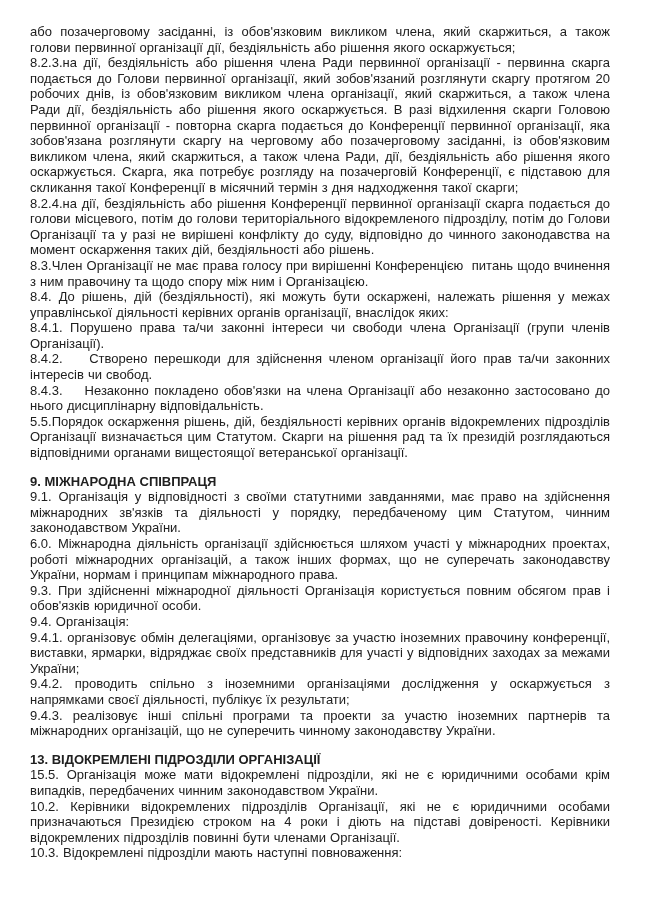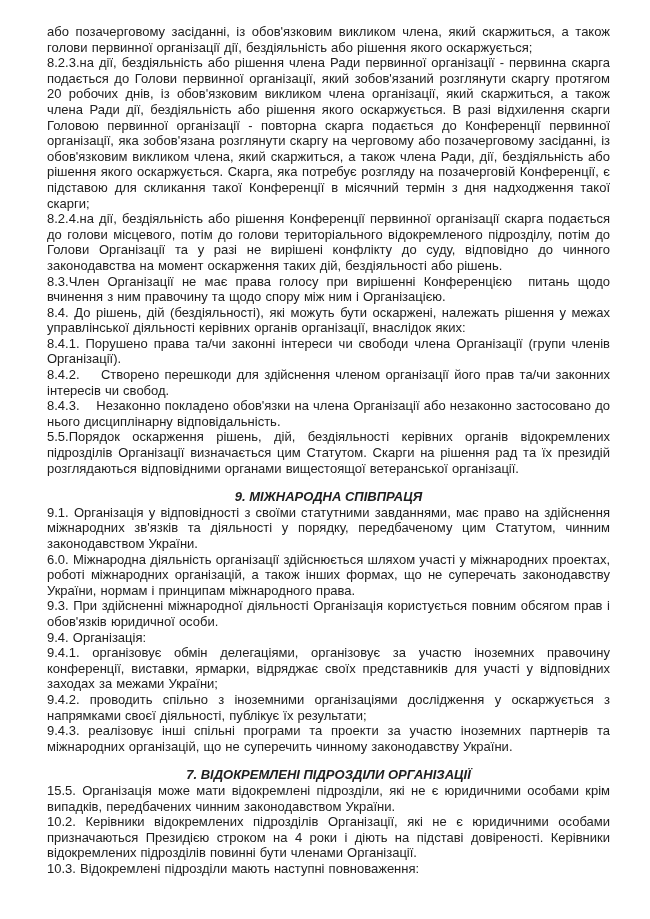--- a/index.html
+++ b/index.html
@@ -7,41 +7,40 @@
     margin: 0;
     padding: 0;
     background: #ffffff;
   }
   .page {
     position: relative;
     width: 650px;
     height: 919px;
     box-sizing: border-box;
     margin: 0;
-    padding: 24px 40px 0 47px;
+    padding: 24px 40px 0 30px;
     background: #ffffff;
     font-family: "Liberation Sans", sans-serif;
     font-size: 13px;
     line-height: 15.6px;
     color: #202020;
     overflow: hidden;
   }
   .para {
     margin: 0;
     text-align: justify;
     text-justify: inter-word;
     word-spacing: 0.5px;
   }
   .heading {
     margin: 13px 0 0 0;
-    text-align: center;
+    text-align: left;
     font-weight: 700;
     font-size: 13px;
     line-height: 15.6px;
-    font-style: italic;
   }
 </style>
 </head>
 <body>
 
 <div class="page">
   <p class="para">або позачерговому засіданні, із обов'язковим викликом члена, який скаржиться, а також голови первинної організації дії, бездіяльність або рішення якого оскаржується;</p>
   <p class="para">8.2.3.на дії, бездіяльність або рішення члена Ради первинної організації - первинна скарга подається до Голови первинної організації, який зобов'язаний розглянути скаргу протягом 20 робочих днів, із обов'язковим викликом члена організації, який скаржиться, а також члена Ради дії, бездіяльність або рішення якого оскаржується. В разі відхилення скарги Головою первинної організації - повторна скарга подається до Конференції первинної організації, яка зобов'язана розглянути скаргу на черговому або позачерговому засіданні, із обов'язковим викликом члена, який скаржиться, а також члена Ради, дії, бездіяльність або рішення якого оскаржується. Скарга, яка потребує розгляду на позачерговій Конференції, є підставою для скликання такої Конференції в місячний термін з дня надходження такої скарги;</p>
   <p class="para">8.2.4.на дії, бездіяльність або рішення Конференції первинної організації скарга подається до голови місцевого, потім до голови територіального відокремленого підрозділу, потім до Голови Організації та у разі не вирішені конфлікту до суду, відповідно до чинного законодавства на момент оскарження таких дій, бездіяльності або рішень.</p>
   <p class="para">8.3.Член Організації не має права голосу при вирішенні Конференцією&nbsp; питань щодо вчинення з ним правочину та щодо спору між ним і Організацією.</p>
@@ -51,17 +50,17 @@
   <p class="para">8.4.3.&nbsp;&nbsp;&nbsp; Незаконно покладено обов'язки на члена Організації або незаконно застосовано до нього дисциплінарну відповідальність.</p>
   <p class="para">5.5.Порядок оскарження рішень, дій, бездіяльності керівних органів відокремлених підрозділів Організації визначається цим Статутом. Скарги на рішення рад та їх президій розглядаються відповідними органами вищестоящої ветеранської організації.</p>
   <h2 class="heading">9. МІЖНАРОДНА СПІВПРАЦЯ</h2>
   <p class="para">9.1. Організація у відповідності з своїми статутними завданнями, має право на здійснення міжнародних зв'язків та діяльності у порядку, передбаченому цим Статутом, чинним законодавством України.</p>
   <p class="para">6.0. Міжнародна діяльність організації здійснюється шляхом участі у міжнародних проектах, роботі міжнародних організацій, а також інших формах, що не суперечать законодавству України, нормам і принципам міжнародного права.</p>
   <p class="para">9.3. При здійсненні міжнародної діяльності Організація користується повним обсягом прав і обов'язків юридичної особи.</p>
   <p class="para">9.4. Організація:</p>
   <p class="para">9.4.1. організовує обмін делегаціями, організовує за участю іноземних правочину конференції, виставки, ярмарки, відряджає своїх представників для участі у відповідних заходах за межами України;</p>
   <p class="para">9.4.2. проводить спільно з іноземними організаціями дослідження у оскаржується з напрямками своєї діяльності, публікує їх результати;</p>
   <p class="para">9.4.3. реалізовує інші спільні програми та проекти за участю іноземних партнерів та міжнародних організацій, що не суперечить чинному законодавству України.</p>
-  <h2 class="heading">7. ВІДОКРЕМЛЕНІ ПІДРОЗДІЛИ ОРГАНІЗАЦІЇ</h2>
+  <h2 class="heading">13. ВІДОКРЕМЛЕНІ ПІДРОЗДІЛИ ОРГАНІЗАЦІЇ</h2>
   <p class="para">15.5. Організація може мати відокремлені підрозділи, які не є юридичними особами крім випадків, передбачених чинним законодавством України.</p>
   <p class="para">10.2. Керівники відокремлених підрозділів Організації, які не є юридичними особами призначаються Президією строком на 4 роки і діють на підставі довіреності. Керівники відокремлених підрозділів повинні бути членами Організації.</p>
   <p class="para">10.3. Відокремлені підрозділи мають наступні повноваження:</p>
 </div>
 
 </body></html>

